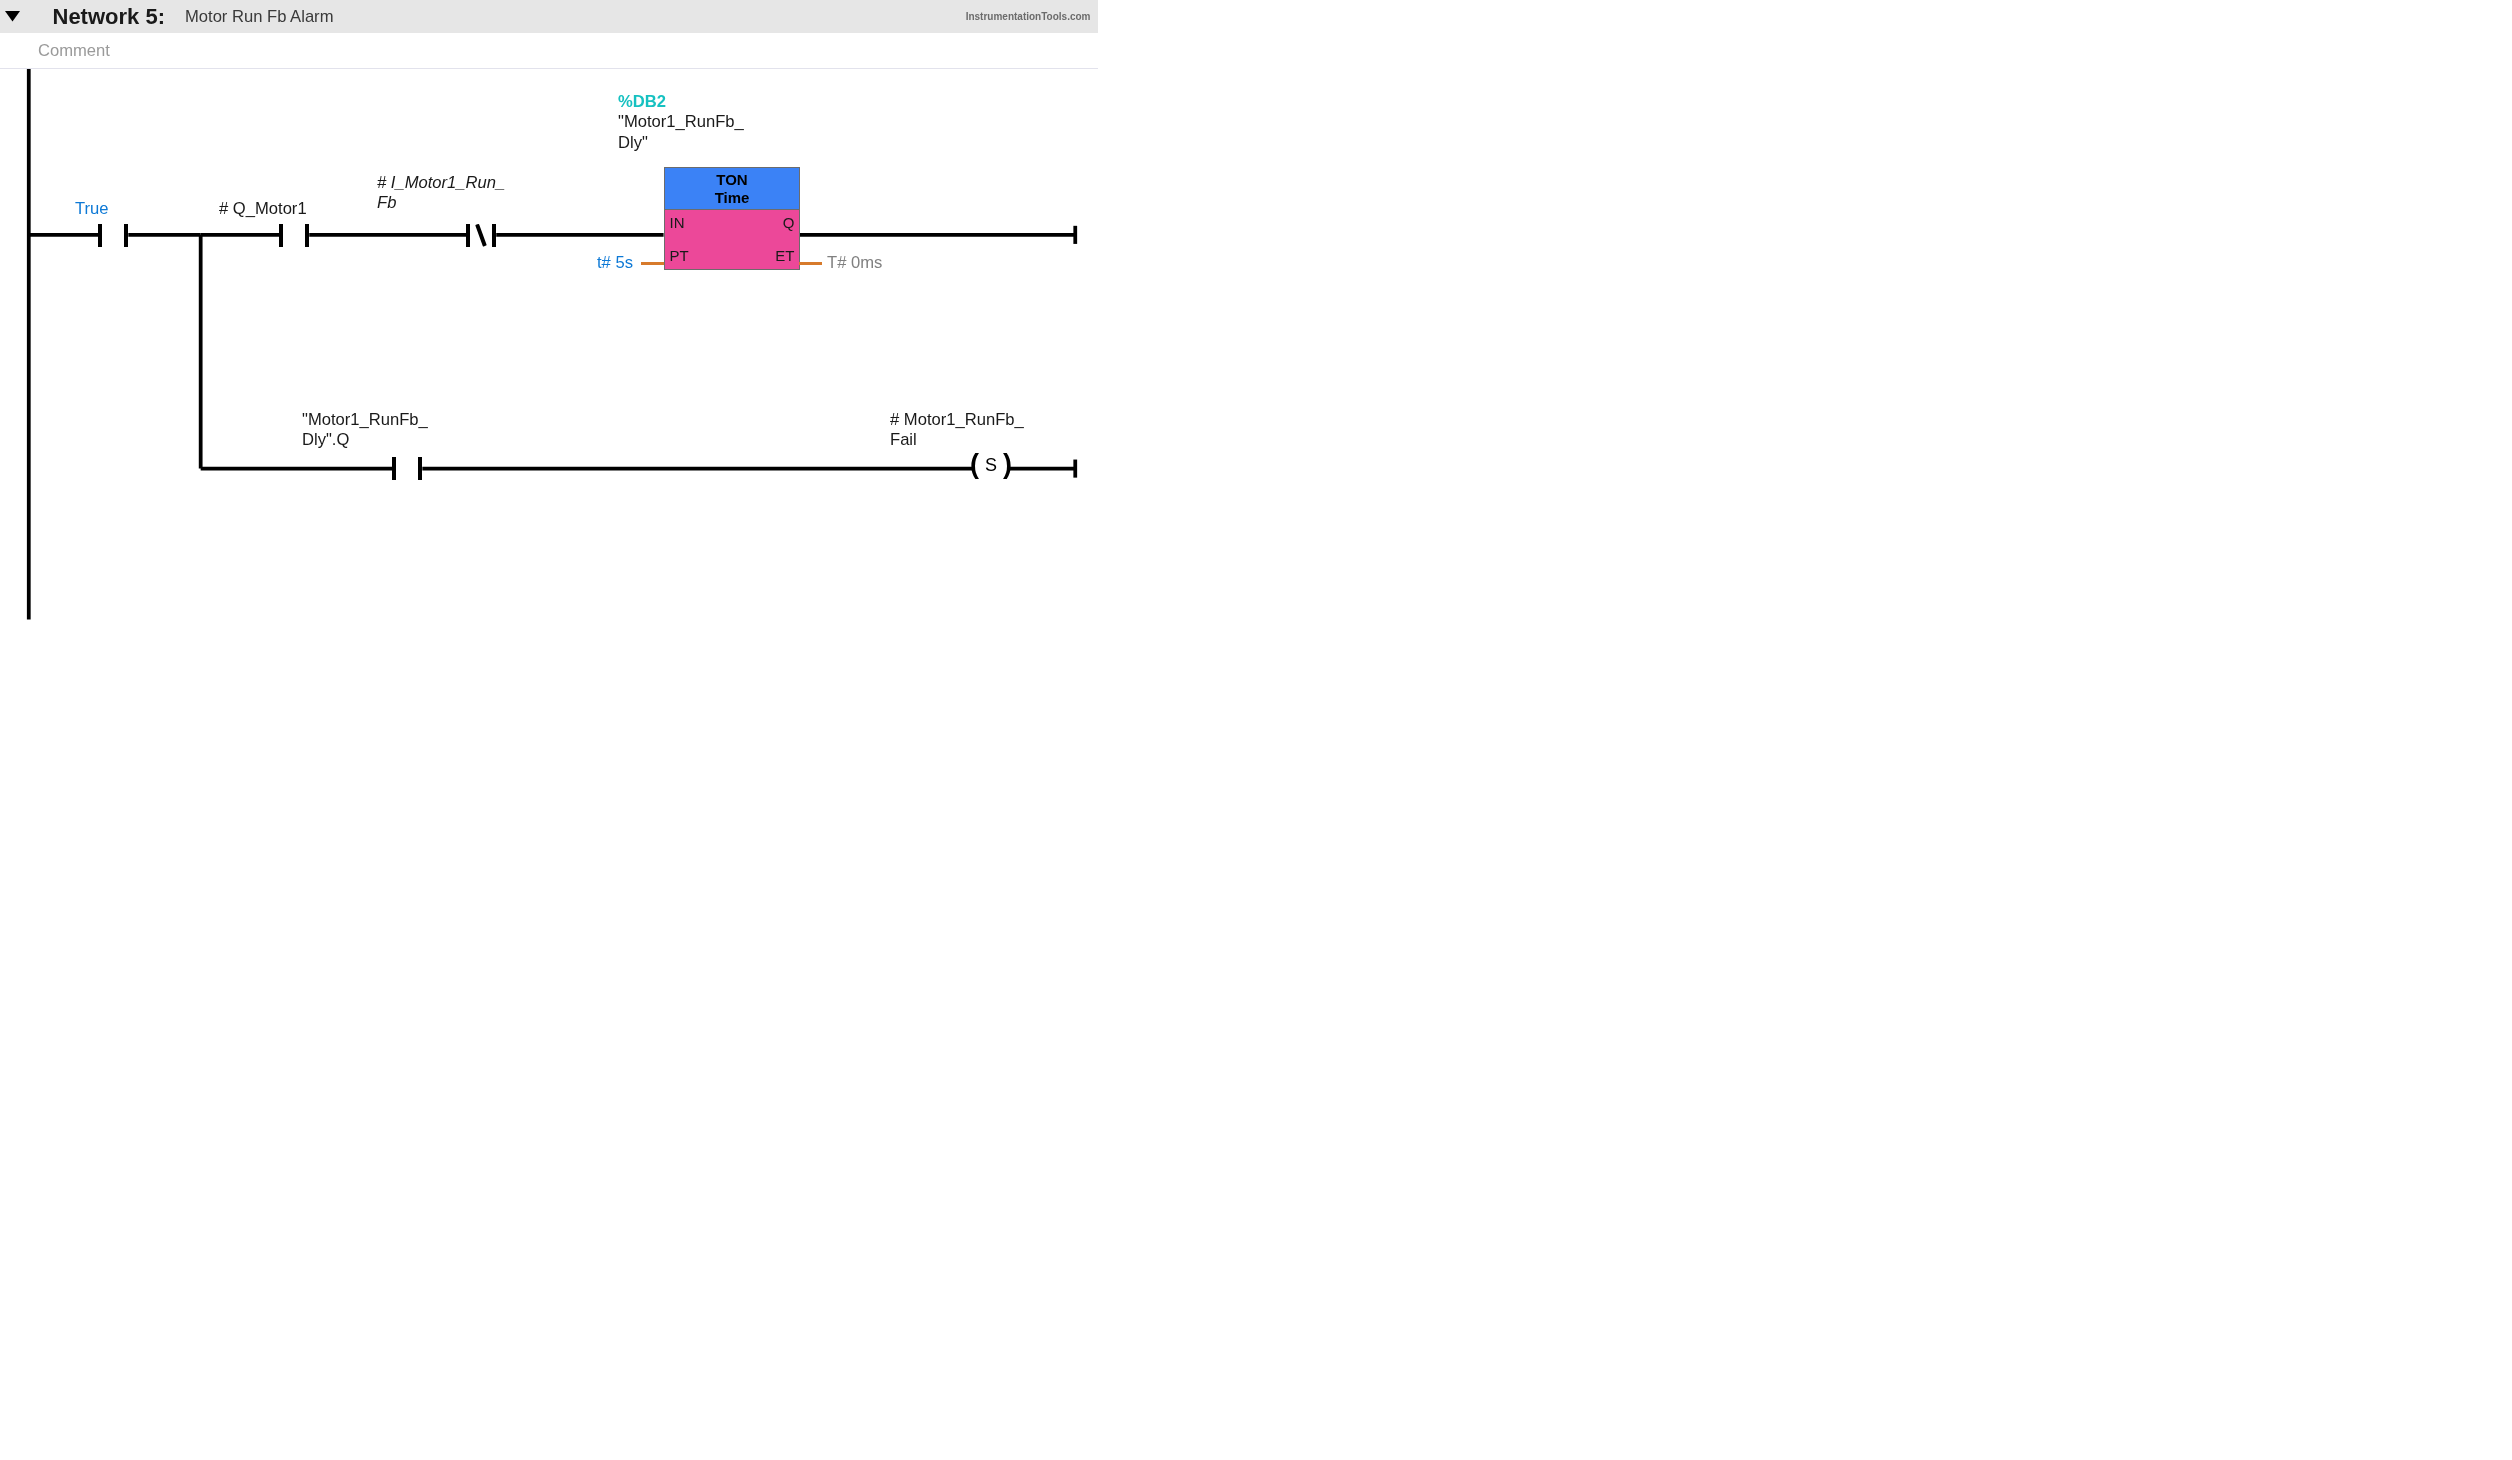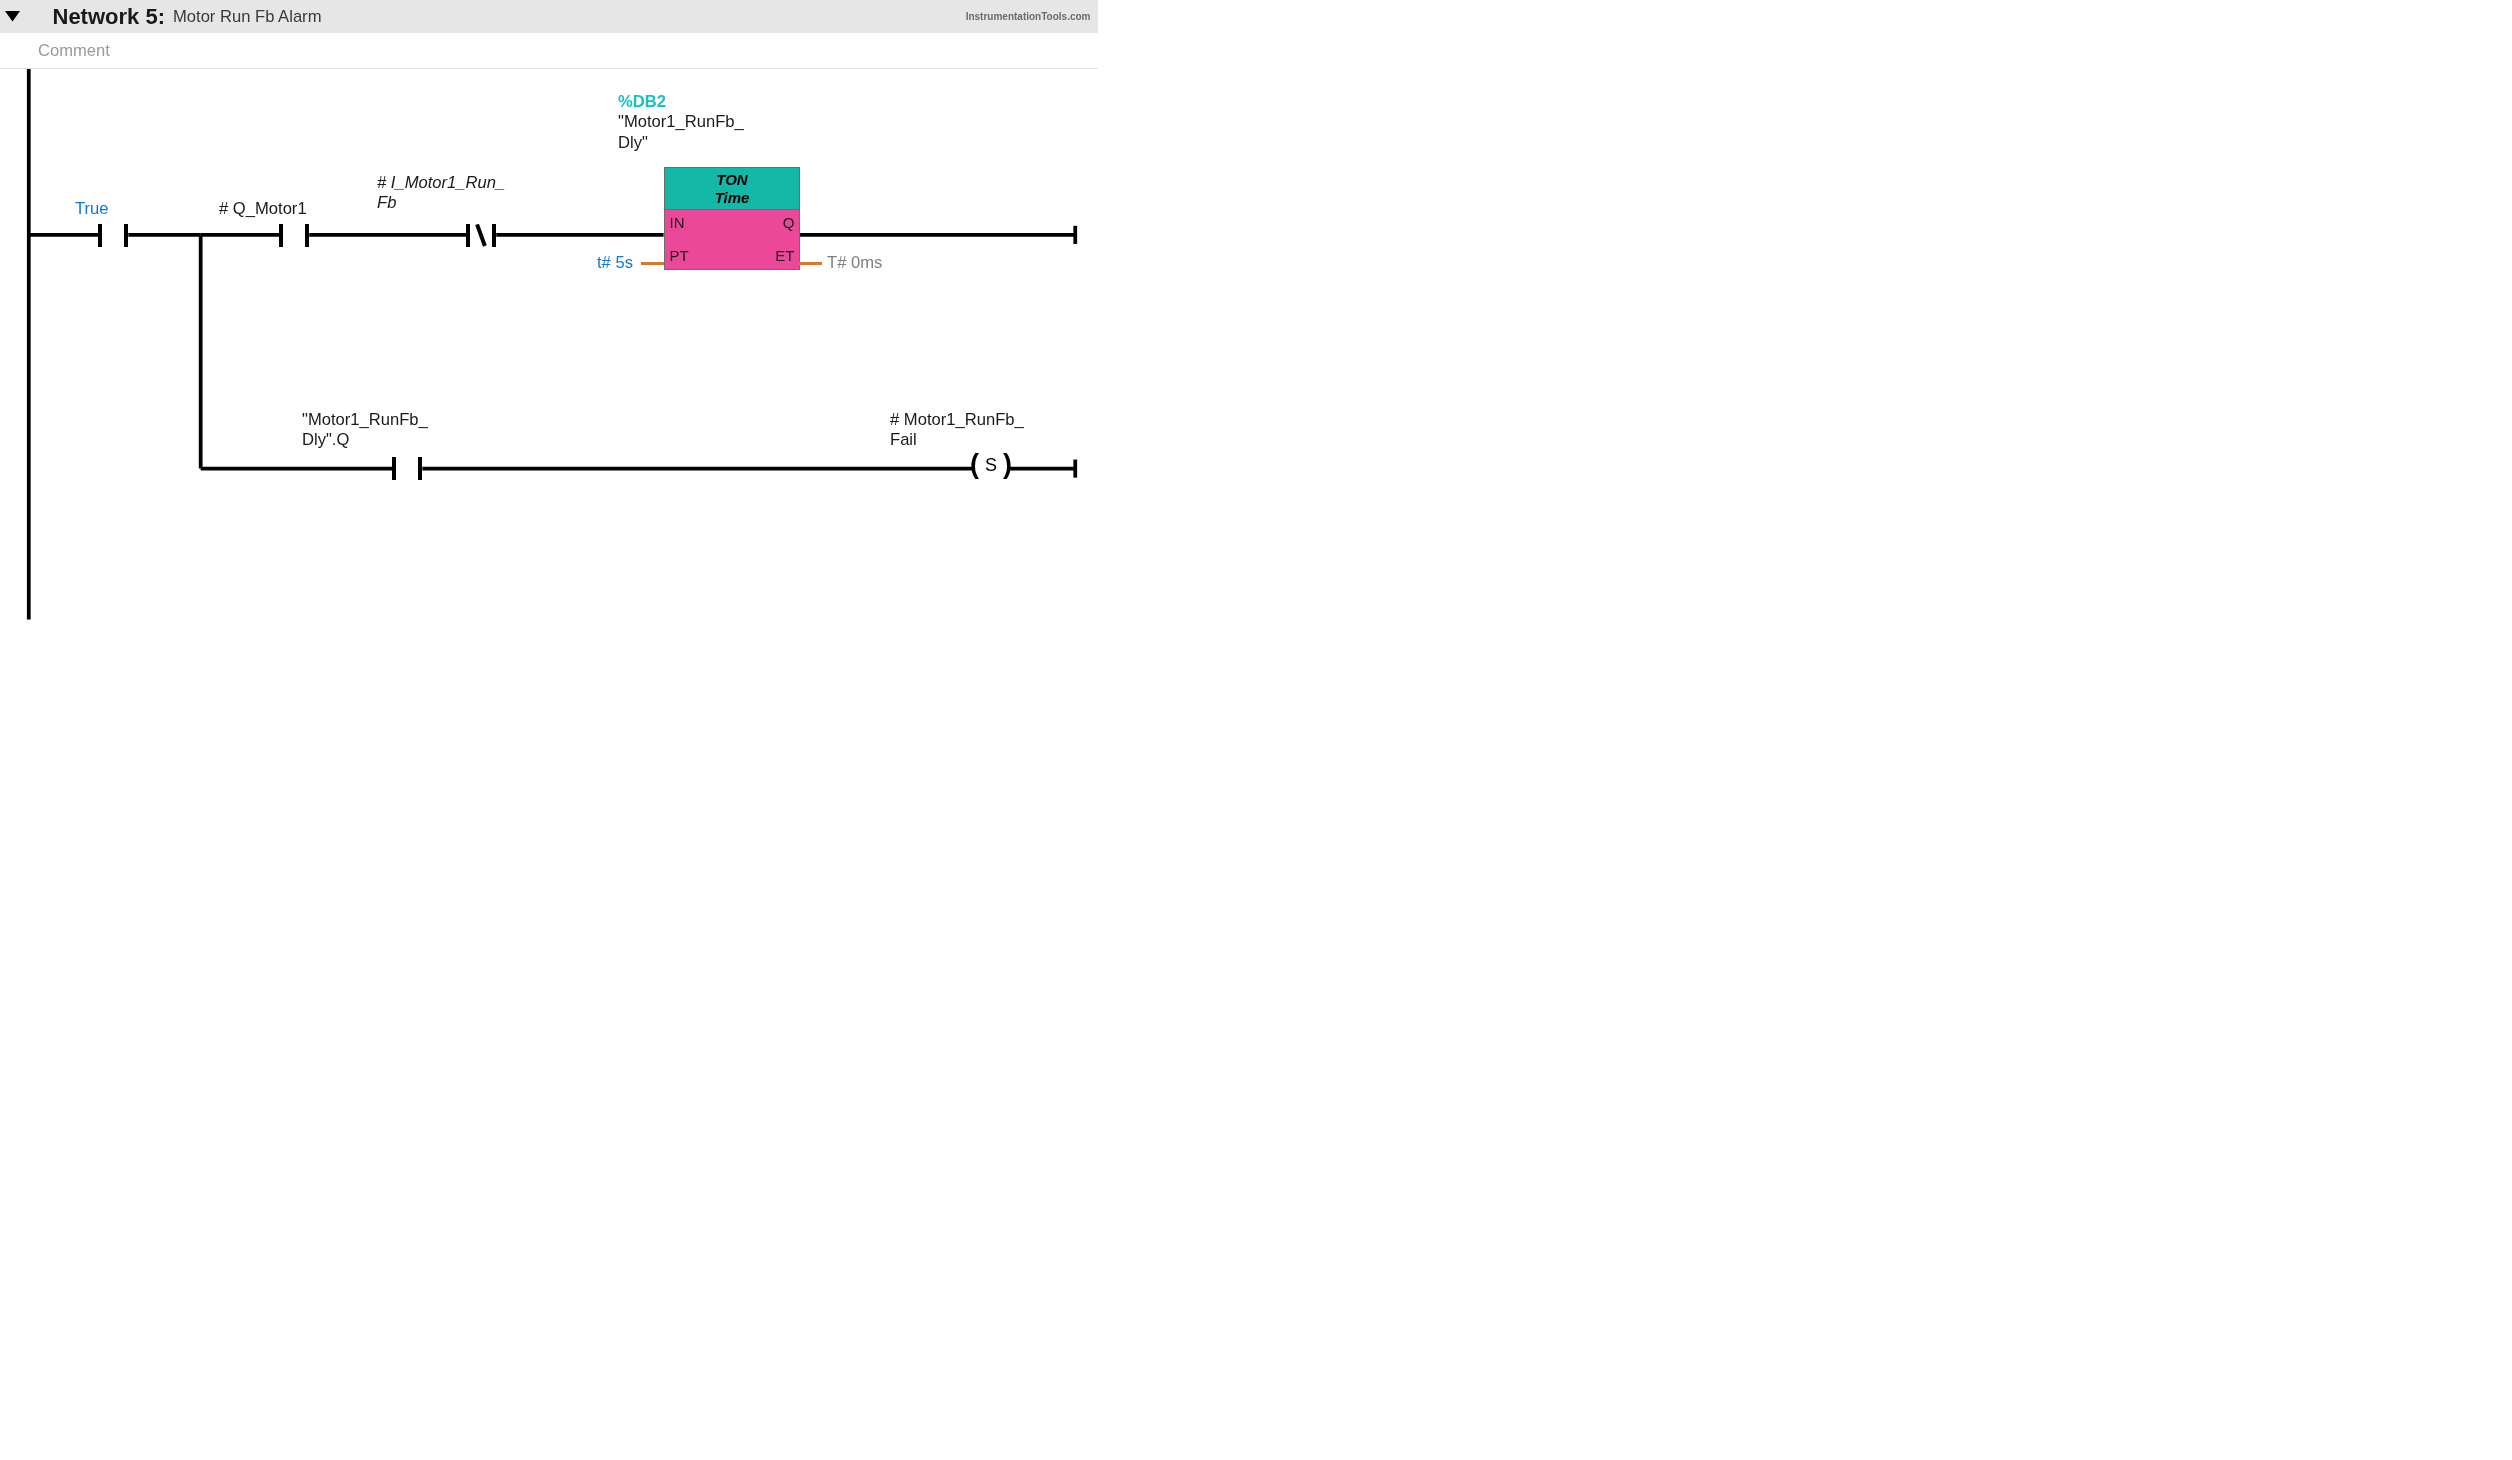--- a/index.html
+++ b/index.html
@@ -25,21 +25,21 @@
   .header .toggle svg { display: block; }
   .net-label {
     font-weight: 700;
     font-size: 22px;
     color: #1a1a1a;
     margin-left: 33px;
   }
   .net-title {
     font-size: 16.6px;
     color: #3a3a3a;
-    margin-left: 8px;
+    margin-left: 20px;
     font-weight: 400;
   }
   .brand {
     margin-left: auto;
     font-weight: 700;
     font-size: 10px;
     color: #6c6c6c;
   }
   .comment-strip {
     padding: 7.5px 0 7.5px 38px;
@@ -113,28 +113,27 @@
   }
 
   
   .ton-box {
     position: absolute;
     left: 664px;
     top: 195px;
     width: 136px;
   }
   .ton-head {
-    background: #14b8a6;
+    background: #3b82f6;
     border: 0.8px solid #6c6c6c;
     border-bottom: none;
     text-align: center;
     padding: 3px 3px 1.5px 3px;
     font-size: 15px;
     line-height: 1.2;
-    font-style: italic;
   }
   .ton-head b { font-weight: 700; }
   .ton-body {
     background: #ec4899;
     border: 0.8px solid #6c6c6c;
     height: 59px;
     position: relative;
   }
   .pin {
     position: absolute;

